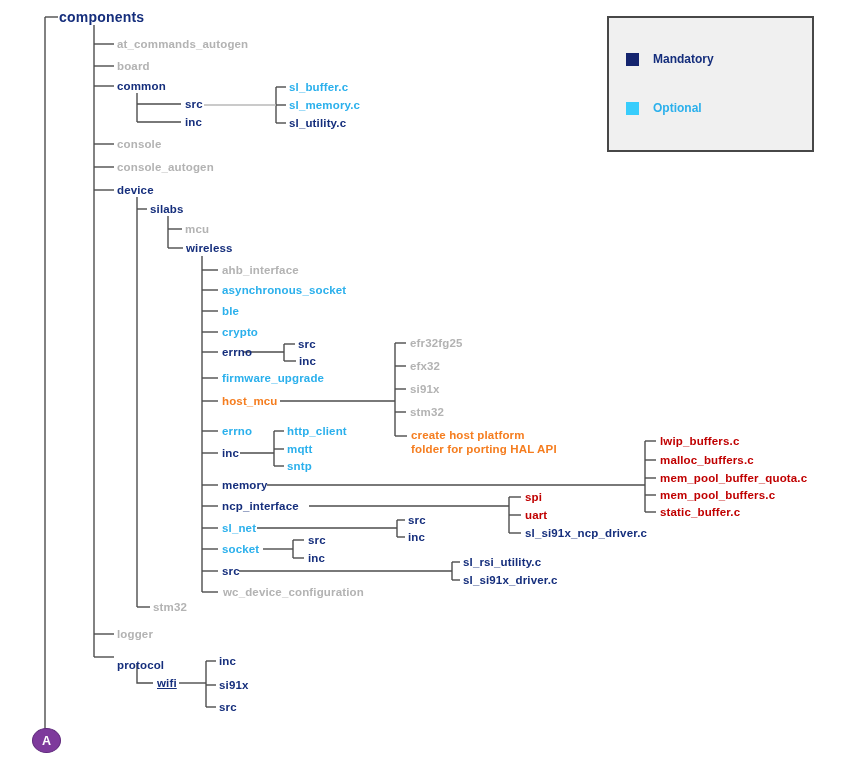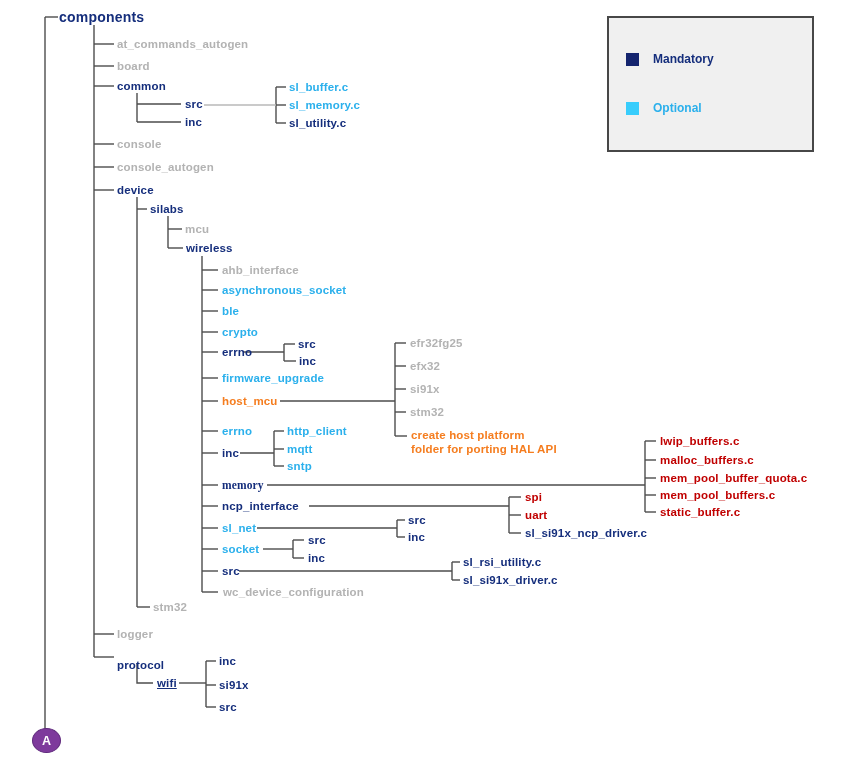--- a/index.html
+++ b/index.html
@@ -165,21 +165,21 @@
       <div class="node" style="left: 410px; top: 366px; color: rgb(179, 179, 179);">efx32</div>
       <div class="node" style="left: 410px; top: 389px; color: rgb(179, 179, 179);">si91x</div>
       <div class="node" style="left: 410px; top: 412px; color: rgb(179, 179, 179);">stm32</div>
       <div class="node" style="left: 411px; top: 442px; color: rgb(245, 125, 31);">create host platform
 folder for porting HAL API</div>
       <div class="node" style="left: 222px; top: 431px; color: rgb(43, 176, 236);">errno</div>
       <div class="node" style="left: 222px; top: 453px; color: rgb(21, 46, 124);">inc</div>
       <div class="node" style="left: 287px; top: 431px; color: rgb(43, 176, 236);">http_client</div>
       <div class="node" style="left: 287px; top: 449px; color: rgb(43, 176, 236);">mqtt</div>
       <div class="node" style="left: 287px; top: 466px; color: rgb(43, 176, 236);">sntp</div>
-      <div class="node" style="left: 222px; top: 485px; color: rgb(21, 46, 124); font-family: Liberation Serif, serif;">memory</div>
+      <div class="node" style="left: 222px; top: 485px; color: rgb(21, 46, 124);">memory</div>
       <div class="node" style="left: 660px; top: 441px; color: rgb(192, 0, 0);">lwip_buffers.c</div>
       <div class="node" style="left: 660px; top: 460px; color: rgb(192, 0, 0);">malloc_buffers.c</div>
       <div class="node" style="left: 660px; top: 478px; color: rgb(192, 0, 0);">mem_pool_buffer_quota.c</div>
       <div class="node" style="left: 660px; top: 495px; color: rgb(192, 0, 0);">mem_pool_buffers.c</div>
       <div class="node" style="left: 660px; top: 512px; color: rgb(192, 0, 0);">static_buffer.c</div>
       <div class="node" style="left: 222px; top: 506px; color: rgb(21, 46, 124);">ncp_interface</div>
       <div class="node" style="left: 525px; top: 497px; color: rgb(192, 0, 0);">spi</div>
       <div class="node" style="left: 525px; top: 515px; color: rgb(192, 0, 0);">uart</div>
       <div class="node" style="left: 525px; top: 533px; color: rgb(21, 46, 124);">sl_si91x_ncp_driver.c</div>
       <div class="node" style="left: 222px; top: 528px; color: rgb(43, 176, 236);">sl_net</div>

